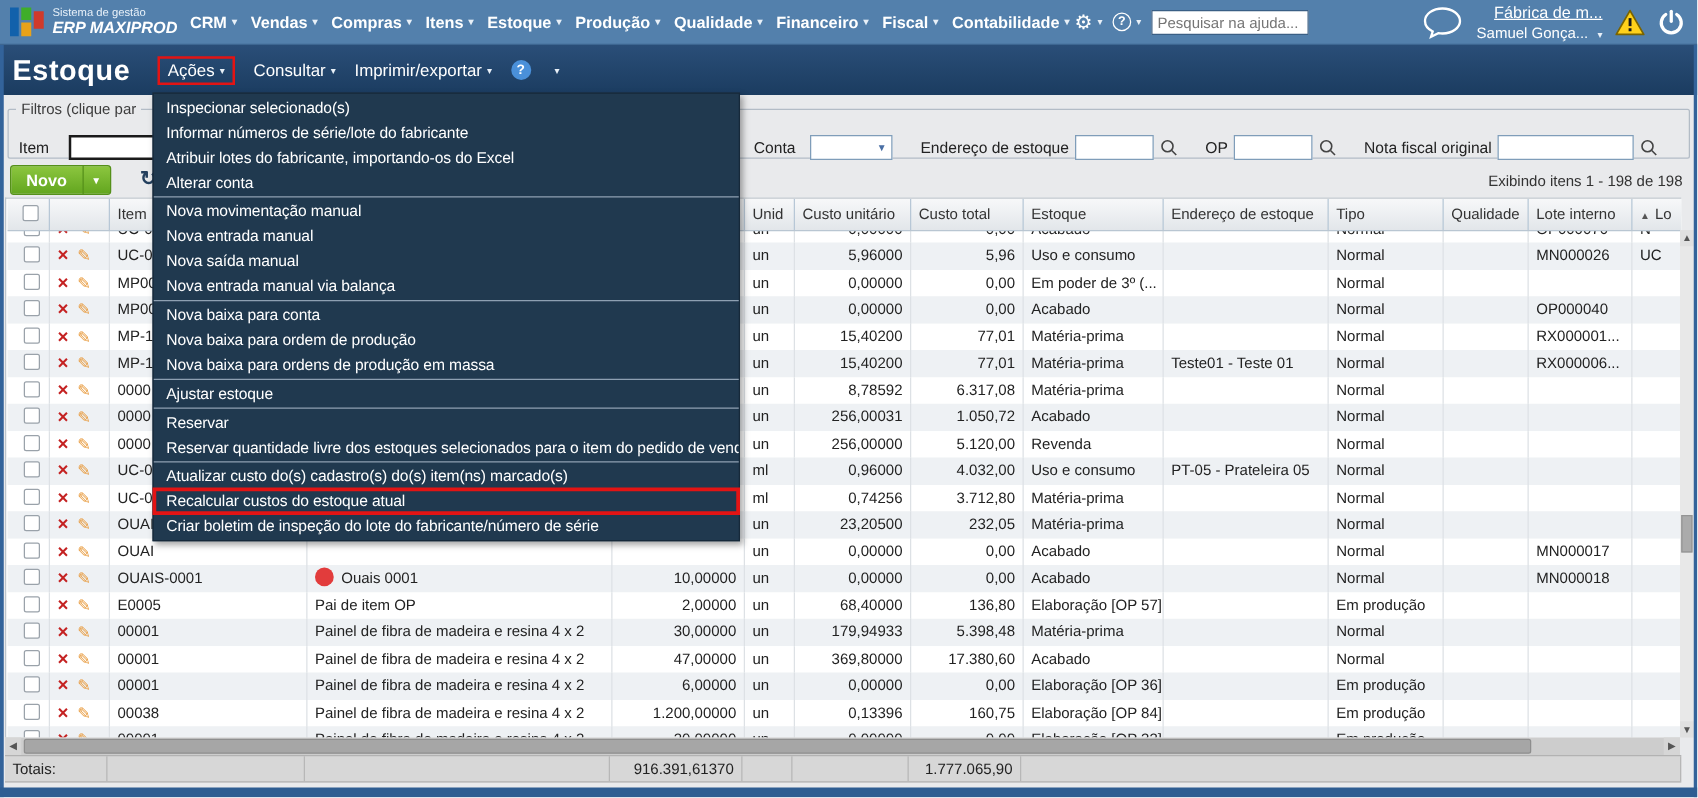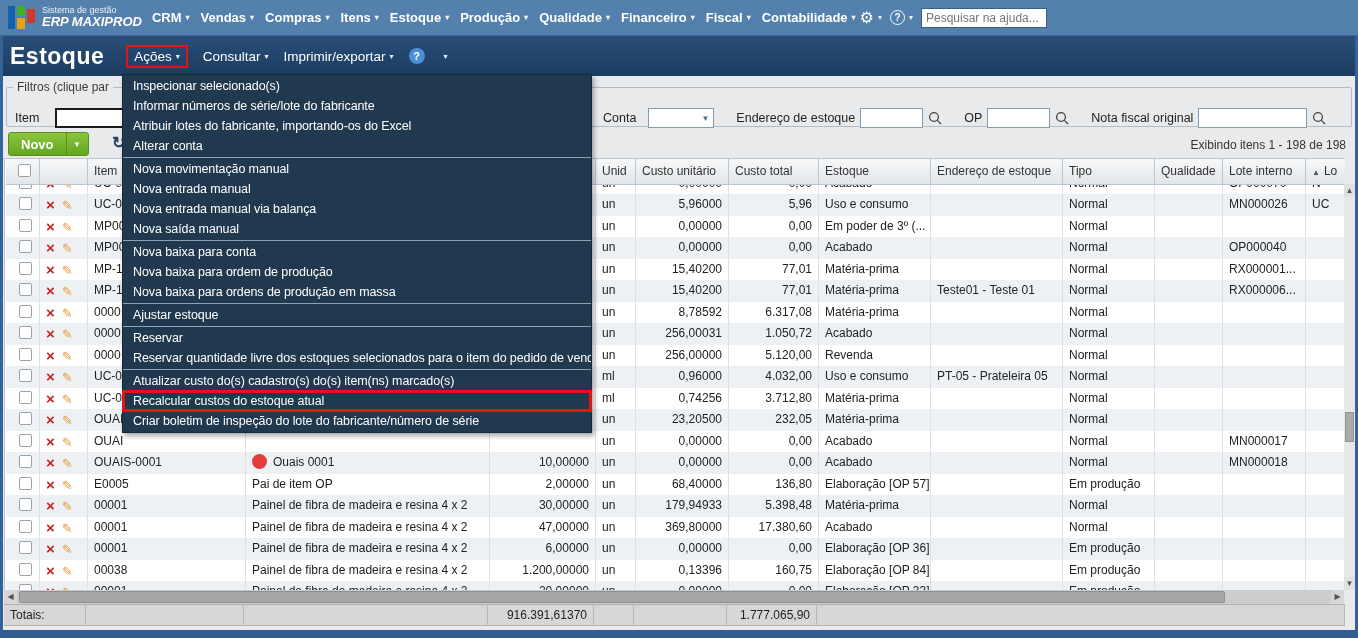--- a/index.html
+++ b/index.html
@@ -179,20 +179,38 @@
         <div class="nav-item">
           <span>Contabilidade</span>
           <span class="caret">▾</span>
         </div>
       </div>
     <span class="top-ico">⚙</span>
     <span class="caret">▾</span>
     <span class="help-ring">?</span>
     <span class="caret">▾</span>
     <input class="tb-search" placeholder="Pesquisar na ajuda..." style="">
+    <div class="tb-right">
+      <svg width="34" height="28" viewBox="0 0 36 30">
+        <path d="M18 3 C9.5 3 3 7.8 3 13.8 c0 3.8 2.6 7 6.6 8.9 L8.2 27.2 l6.2-3.1 c1.2 .2 2.4 .3 3.6 .3 8.5 0 15-4.8 15-10.6 S26.5 3 18 3 Z" fill="none" stroke="#fff" stroke-width="2"></path>
+      </svg>
+      <div class="account">
+        <a>Fábrica de m...</a>
+        <div class="usr"><span>Samuel Gonça...</span> <span class="caret">▾</span></div>
+      </div>
+      <svg width="24" height="22" viewBox="0 0 24 22">
+        <path d="M12 1.5 L23 20.5 H1 Z" fill="#ffd11a" stroke="#7a6400" stroke-width="1.4" stroke-linejoin="round"></path>
+        <rect x="10.9" y="7.5" width="2.3" height="6.4" fill="#1a1a1a"></rect>
+        <rect x="10.9" y="15.6" width="2.3" height="2.4" fill="#1a1a1a"></rect>
+      </svg>
+      <svg width="22" height="22" viewBox="0 0 22 22">
+        <path d="M11 2 v8" stroke="#fff" stroke-width="2.6" stroke-linecap="round" fill="none"></path>
+        <path d="M6.6 4.6 a8 8 0 1 0 8.8 0" fill="none" stroke="#fff" stroke-width="2.6" stroke-linecap="round"></path>
+      </svg>
+    </div>
   </div>
 
   <div class="pagebar">
     <span class="pb-title">Estoque</span>
     <div class="pb-menus">
       <span class="pb-item red-box">
         <span>Ações</span>
         <span class="caret">▾</span>
       </span>
       <span class="pb-item">
@@ -613,22 +631,22 @@
   </div>
 
   <div class="amenu" id="amenu">
       <div class="menu-item">Inspecionar selecionado(s)</div>
       <div class="menu-item">Informar números de série/lote do fabricante</div>
       <div class="menu-item">Atribuir lotes do fabricante, importando-os do Excel</div>
       <div class="menu-item">Alterar conta</div>
       <div class="menu-sep"></div>
       <div class="menu-item">Nova movimentação manual</div>
       <div class="menu-item">Nova entrada manual</div>
+      <div class="menu-item">Nova saída manual</div>
       <div class="menu-item">Nova entrada manual via balança</div>
-      <div class="menu-item">Nova saída manual</div>
       <div class="menu-sep"></div>
       <div class="menu-item">Nova baixa para conta</div>
       <div class="menu-item">Nova baixa para ordem de produção</div>
       <div class="menu-item">Nova baixa para ordens de produção em massa</div>
       <div class="menu-sep"></div>
       <div class="menu-item">Ajustar estoque</div>
       <div class="menu-sep"></div>
       <div class="menu-item">Reservar</div>
       <div class="menu-item">Reservar quantidade livre dos estoques selecionados para o item do pedido de venda</div>
       <div class="menu-sep"></div>

